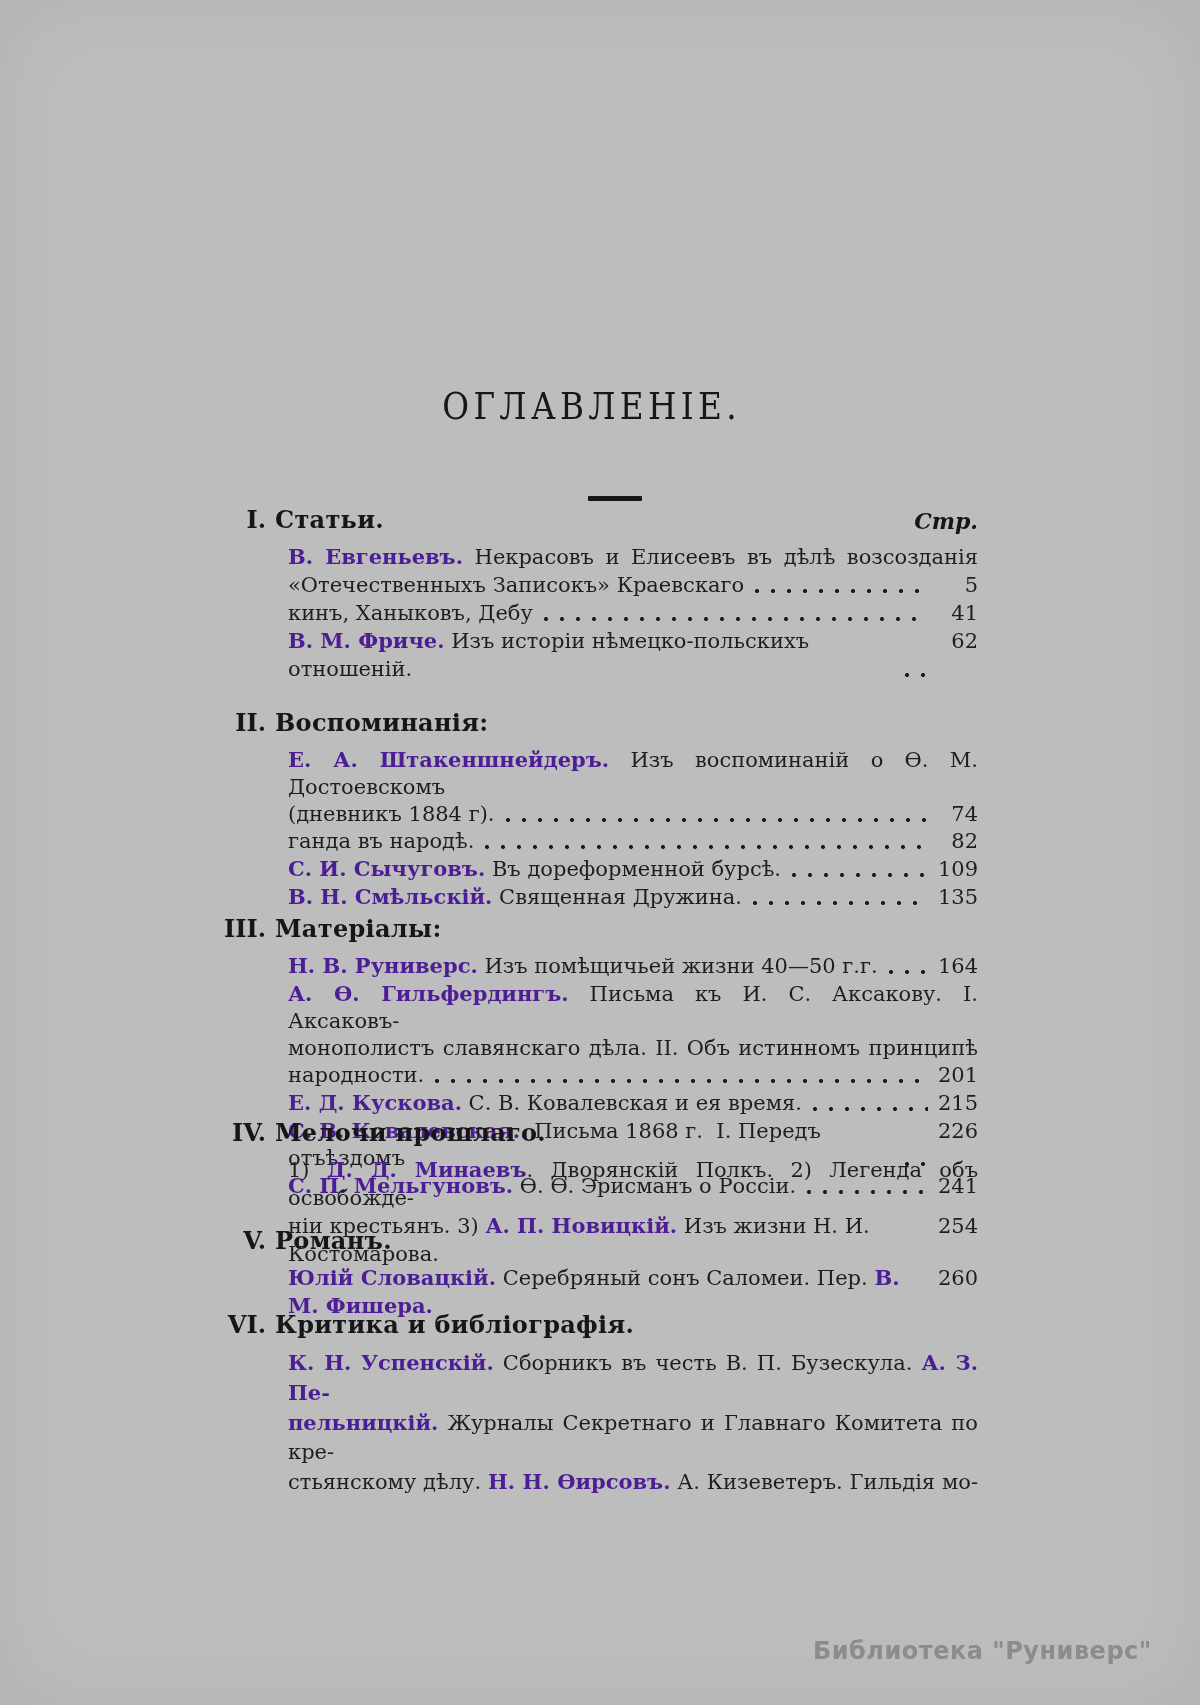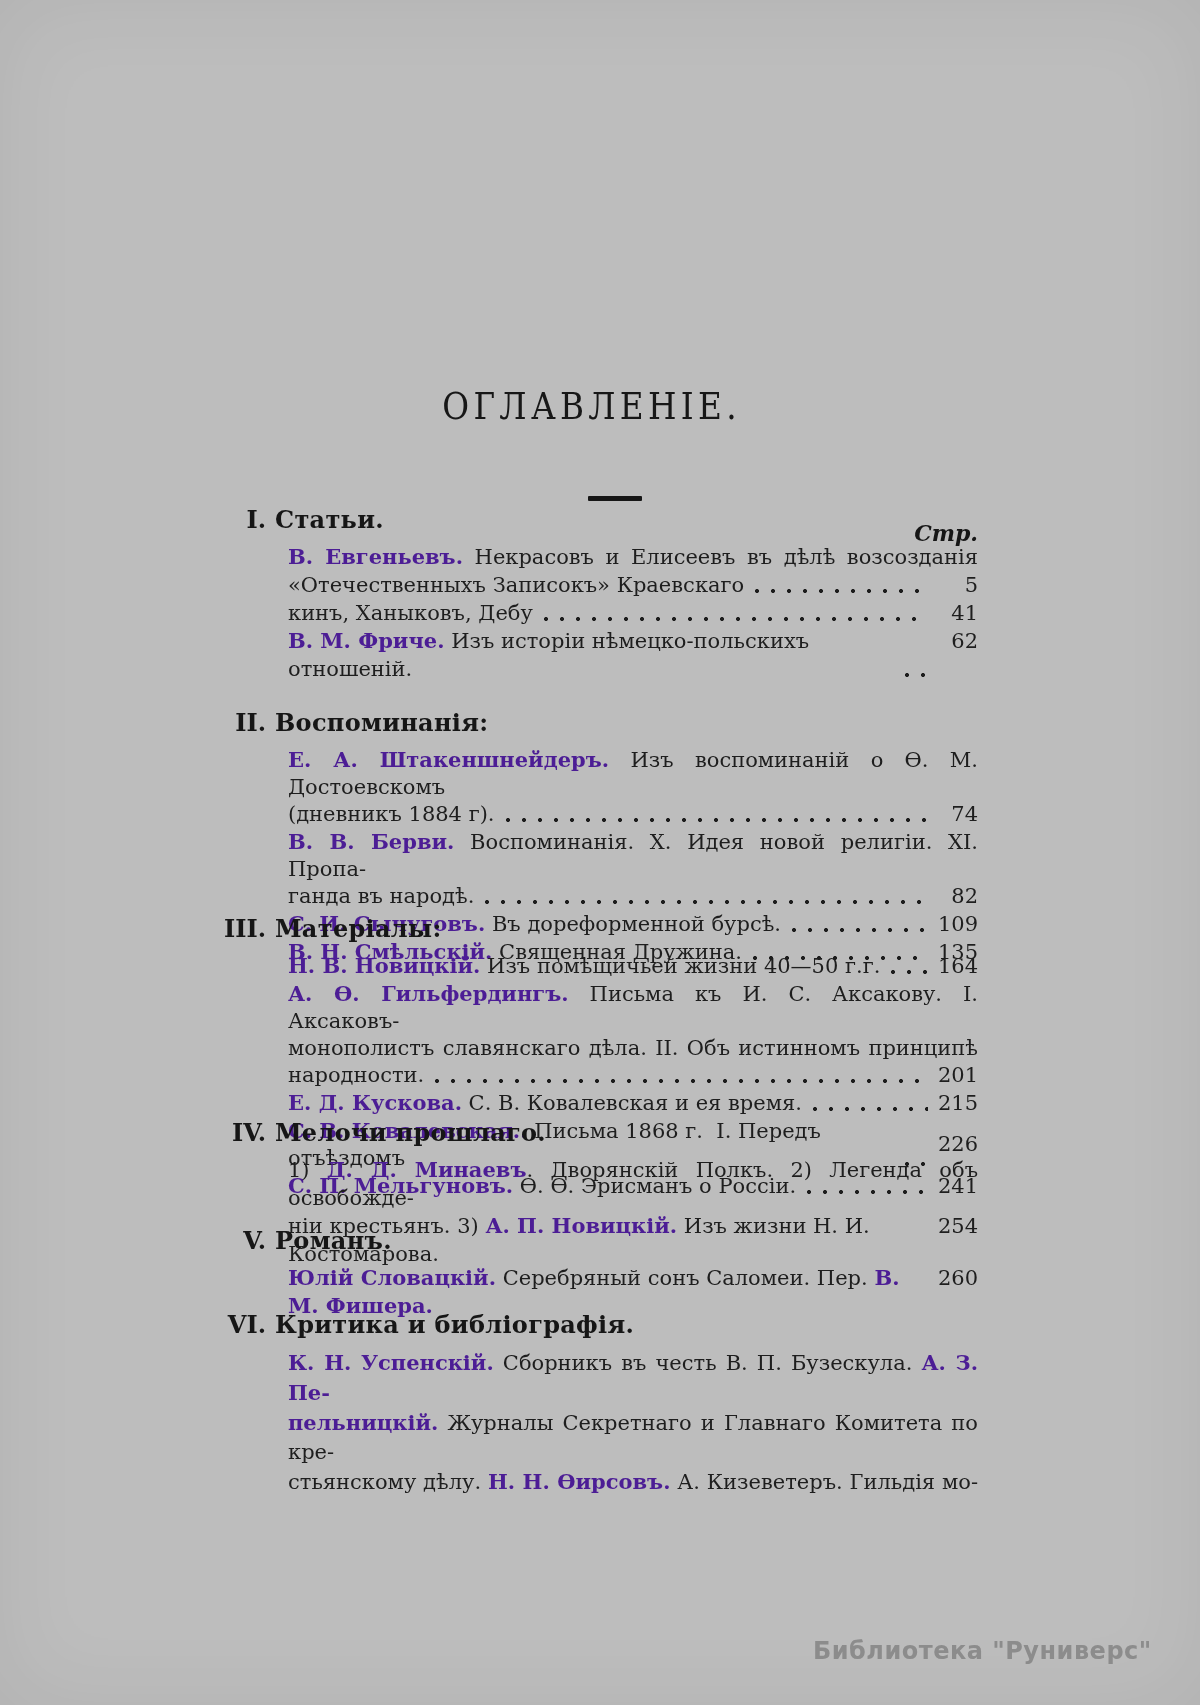--- a/index.html
+++ b/index.html
@@ -36,29 +36,29 @@
   .sec-iv{top:1118px}
   .sec-v{top:1226px}
   .sec-vi{top:1310px}
   .heading-row{
     position:relative;display:flex;align-items:baseline;
     font-weight:bold;font-size:24px;line-height:30px;color:#161616;
   }
   .numeral{flex:none;width:48px;text-align:right;}
   .sec-title{margin-left:9px;letter-spacing:.3px;}
   .page-col-header{
-    position:absolute;right:0;top:13px;
+    position:absolute;right:0;top:1px;
     font-style:italic;font-size:22px;font-weight:bold;
   }
   .entries{margin:8px 0 0 70px;width:690px;}
   .line{
     display:flex;align-items:baseline;
     font-size:21px;line-height:28px;white-space:pre-wrap;
   }
-  .sec-ii .line,.sec-iii .line{line-height:27px;align-items:center;}
+  .sec-ii .line,.sec-iii .line{line-height:27px;}
   .sec-vi .line{line-height:29px;}
   .line .txt{min-width:0;}
   .line.justify .txt{flex:1;text-align:justify;text-align-last:justify;}
   .line b{font-weight:bold;color:#4c1d95;}
   .leader{
     flex:1;align-self:flex-end;
     height:6px;min-width:24px;
     margin:0 4px 5px 10px;
     background-image:radial-gradient(circle at 3px 3px, #1c1c1c 1.7px, rgba(0,0,0,0) 2.3px);
     background-size:16px 6px;
@@ -96,33 +96,32 @@
         </div>
       </div>
       <div class="section sec-ii">
         <div class="heading-row">
           <span class="numeral">II.</span>
           <span class="sec-title">Воспоминанія:</span>
         </div>
         <div class="entries">
           <div class="line justify"><span class="txt"><b class="run">Е. А. Штакеншнейдеръ.</b><span class="run"> Изъ воспоминаній о Ѳ. М. Достоевскомъ</span></span></div>
           <div class="line"><span class="txt"><span class="run">(дневникъ 1884 г).</span></span><span class="leader"></span><span class="pagenum">74</span></div>
-          <div class="line justify"><span class="txt"><b class="run">В. В. Берви.</b><span class="run"> Воспоминанія. X. Идея новой религіи. XI. Пропа-</span></span></div>
           <div class="line"><span class="txt"><span class="run">ганда въ народѣ.</span></span><span class="leader"></span><span class="pagenum">82</span></div>
           <div class="line"><span class="txt"><b class="run">С. И. Сычуговъ.</b><span class="run"> Въ дореформенной бурсѣ.</span></span><span class="leader"></span><span class="pagenum">109</span></div>
           <div class="line"><span class="txt"><b class="run">В. Н. Смѣльскій.</b><span class="run"> Священная Дружина.</span></span><span class="leader"></span><span class="pagenum">135</span></div>
         </div>
       </div>
       <div class="section sec-iii">
         <div class="heading-row">
           <span class="numeral">III.</span>
           <span class="sec-title">Матеріалы:</span>
         </div>
         <div class="entries">
-          <div class="line"><span class="txt"><b class="run">Н. В. Новицкій.</b><span class="run"> Изъ помѣщичьей жизни 40—50 г.г.</span></span><span class="leader"></span><span class="pagenum">164</span></div>
+          <div class="line"><span class="txt"><b class="run">Н. В. Руниверс.</b><span class="run"> Изъ помѣщичьей жизни 40—50 г.г.</span></span><span class="leader"></span><span class="pagenum">164</span></div>
           <div class="line justify"><span class="txt"><b class="run">А. Ѳ. Гильфердингъ.</b><span class="run"> Письма къ И. С. Аксакову. І. Аксаковъ-</span></span></div>
           <div class="line justify"><span class="txt"><span class="run">монополистъ славянскаго дѣла. ІІ. Объ истинномъ принципѣ</span></span></div>
           <div class="line"><span class="txt"><span class="run">народности.</span></span><span class="leader"></span><span class="pagenum">201</span></div>
           <div class="line"><span class="txt"><b class="run">Е. Д. Кускова.</b><span class="run"> С. В. Ковалевская и ея время.</span></span><span class="leader"></span><span class="pagenum">215</span></div>
           <div class="line"><span class="txt"><b class="run">С. В. Ковалевская..</b><span class="run"> Письма 1868 г.  І. Передъ отъѣздомъ</span></span><span class="leader"></span><span class="pagenum">226</span></div>
           <div class="line"><span class="txt"><b class="run">С. П. Мельгуновъ.</b><span class="run"> Ѳ. Ѳ. Эрисманъ о Россіи.</span></span><span class="leader"></span><span class="pagenum">241</span></div>
         </div>
       </div>
       <div class="section sec-iv">
         <div class="heading-row">

